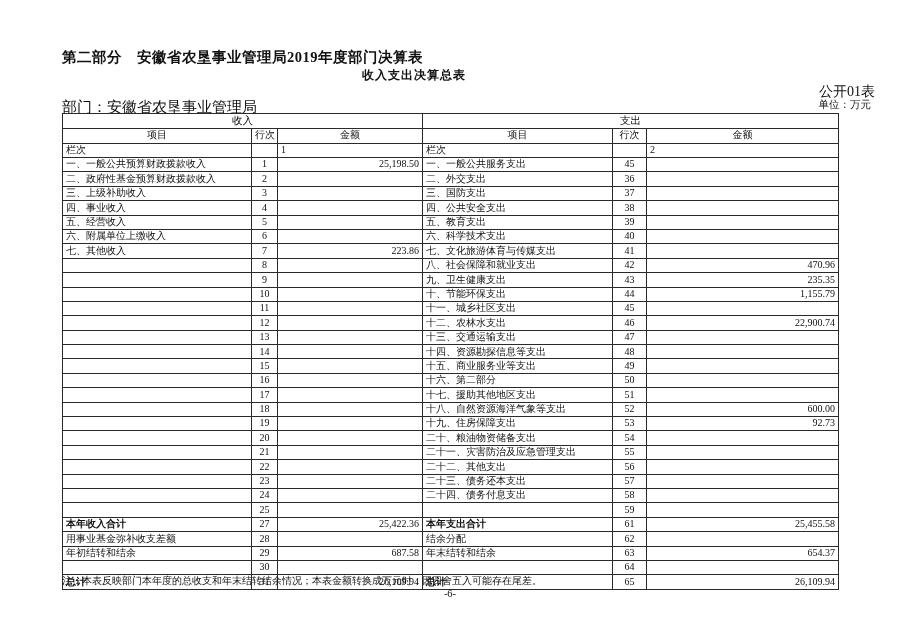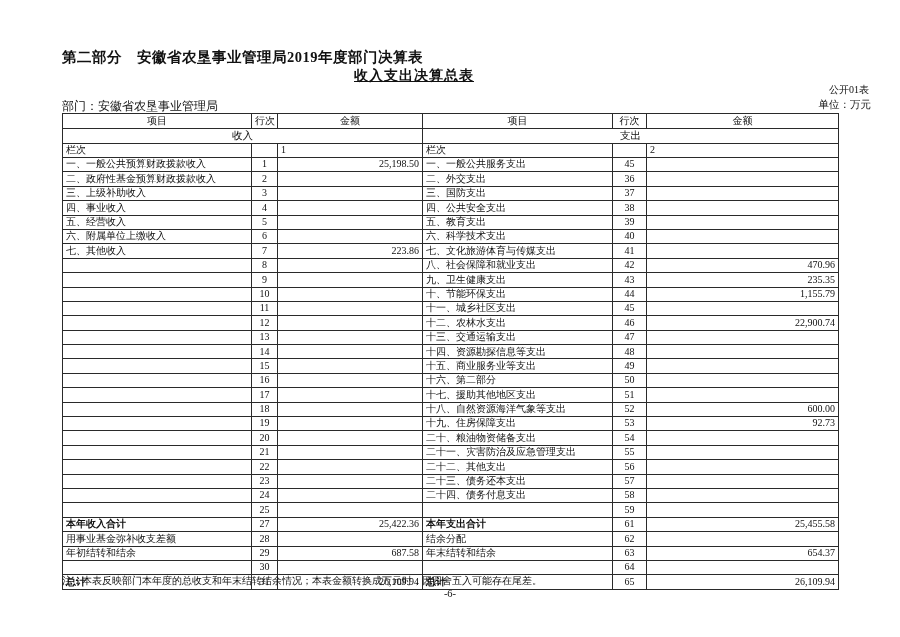--- a/index.html
+++ b/index.html
@@ -21,36 +21,35 @@
     font-weight: bold;
     letter-spacing: 0.5px;
     white-space: nowrap;
   }
   .table-title {
     position: absolute;
     left: 0;
     top: 67px;
     width: 828px;
     text-align: center;
-    font-size: 14px;
+    font-size: 12px;
     font-weight: bold;
     letter-spacing: 1px;
-    text-decoration: underline;
   }
   .form-code {
     position: absolute;
-    right: 64px;
+    right: 58px;
     top: 83px;
-    font-size: 10px;
+    font-size: 14px;
   }
   .dept-label {
     position: absolute;
     left: 62px;
     top: 98px;
-    font-size: 12px;
+    font-size: 15px;
   }
   .unit-label {
     position: absolute;
     right: 62px;
     top: 98px;
     font-size: 10.5px;
   }
   table.budget {
     position: absolute;
     left: 62px;
@@ -110,30 +109,30 @@
     <colgroup>
       <col style="width:189px">
       <col style="width:26px">
       <col style="width:145px">
       <col style="width:190px">
       <col style="width:34px">
       <col style="width:192px">
     </colgroup>
     <thead>
       <tr>
+        <th colspan="3" class="section-header">收入</th>
+        <th colspan="3" class="section-header">支出</th>
+      </tr>
+      <tr>
         <th class="col-header">项目</th>
         <th class="col-header">行次</th>
         <th class="col-header">金额</th>
         <th class="col-header">项目</th>
         <th class="col-header">行次</th>
         <th class="col-header">金额</th>
-      </tr>
-      <tr>
-        <th colspan="3" class="section-header">收入</th>
-        <th colspan="3" class="section-header">支出</th>
       </tr>
       <tr>
         <td class="index-cell col-header">栏次</td>
         <td class="index-cell"></td>
         <td class="index-cell">1</td>
         <td class="index-cell col-header">栏次</td>
         <td class="index-cell"></td>
         <td class="index-cell">2</td>
       </tr>
     </thead>

